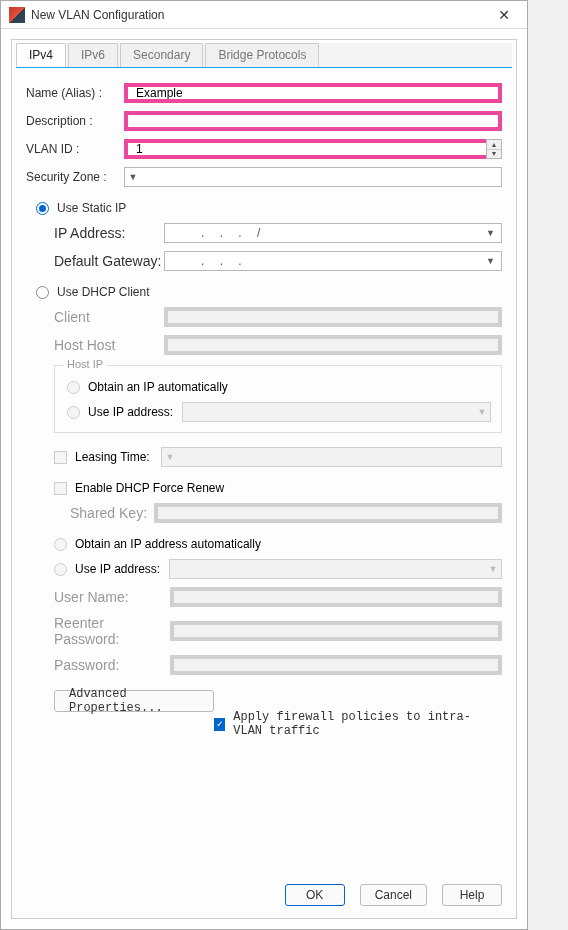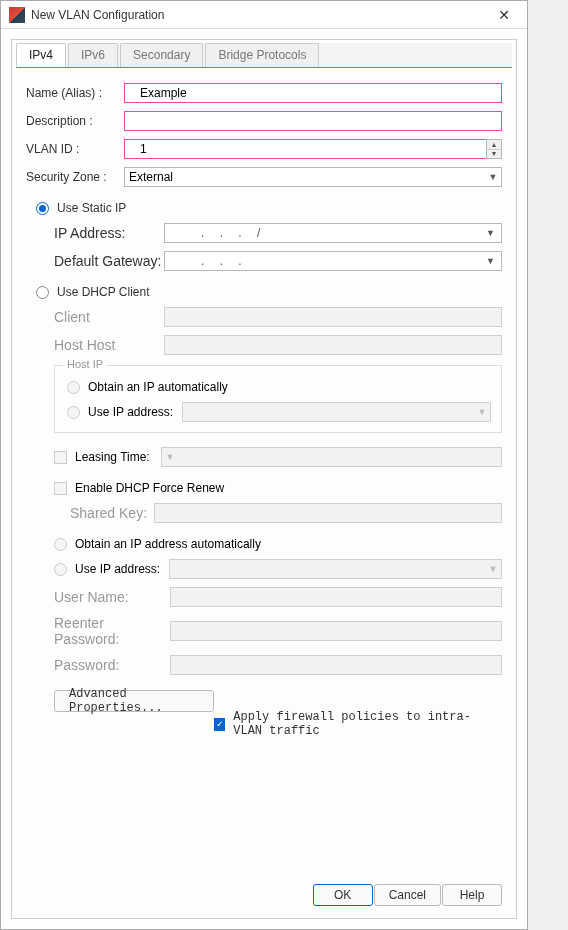--- a/index.html
+++ b/index.html
@@ -106,22 +106,22 @@
     }
     .row .lbl-in {
       width: 110px;
       color: #333;
       font-size: 14px;
     }
     .row .lbl-in.dim { color: #999; }
     input[type=text], .textbox {
       flex: 1;
       height: 20px;
-      border: 1px solid #ec4899;
-      padding: 1px 15px;
+      border: 4px solid #ec4899;
+      padding: 1px 8px;
       font-size: 12px;
       background: #fff;
     }
     input[type=text]:disabled, .textbox.disabled {
       background: #f2f2f2;
       color: #999;
       border-color: #d0d0d0;
     }
     .spinner {
       display: flex;
@@ -257,21 +257,21 @@
       cursor: pointer;
       font-size: 12px;
       display: inline-flex;
       align-items: center;
       justify-content: center;
     }
     .footer {
       padding: 10px 14px 12px 14px;
       display: flex;
       justify-content: flex-end;
-      gap: 1px;
+      gap: 15px;
     }
     .footer .btn { min-width: 60px; }
     .footer .btn.primary { border-color: #0066cc; }
     .advrow {
       display: flex;
       justify-content: flex-end;
       margin: 15px 2px 0 0;
       font-family: Liberation Mono, monospace;
     }
     .bottom-check {
@@ -330,21 +330,20 @@
             <input type="text" value="1" style="">
             <div class="spin-btns">
               <div class="spin-btn">▲</div>
               <div class="spin-btn">▼</div>
             </div>
           </div>
         </div>
         <div class="row">
           <div class="lbl">Security Zone :</div>
           <div class="select">
-            <div class="seltext">External</div>
             <div class="selbtn">▼</div>
           </div>
         </div>
 
         <div class="radio-row">
           <div class="radio checked"></div>
           <div class="radio-label">Use Static IP</div>
         </div>
         <div class="indent-block">
           <div class="row">

